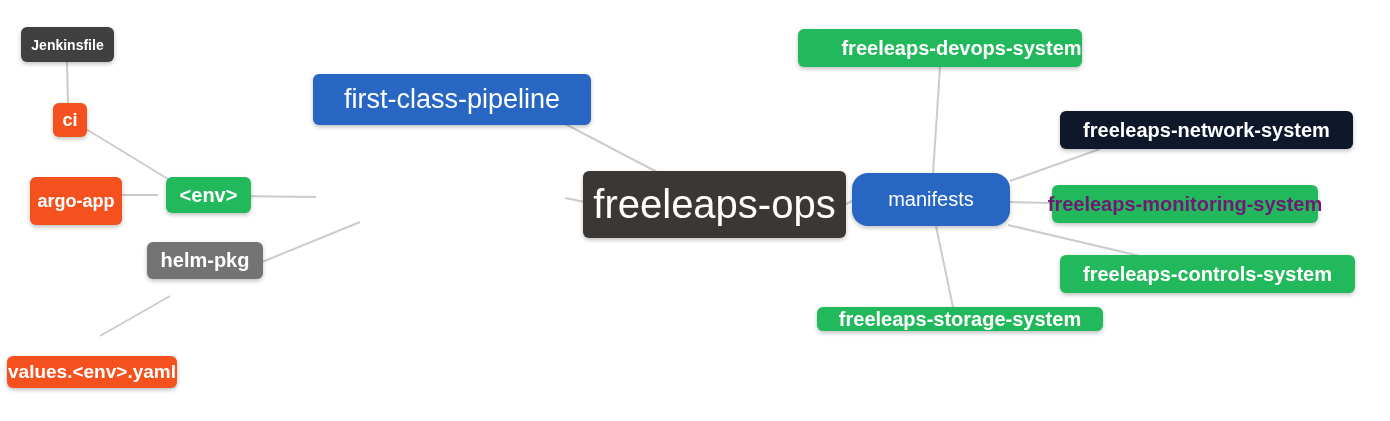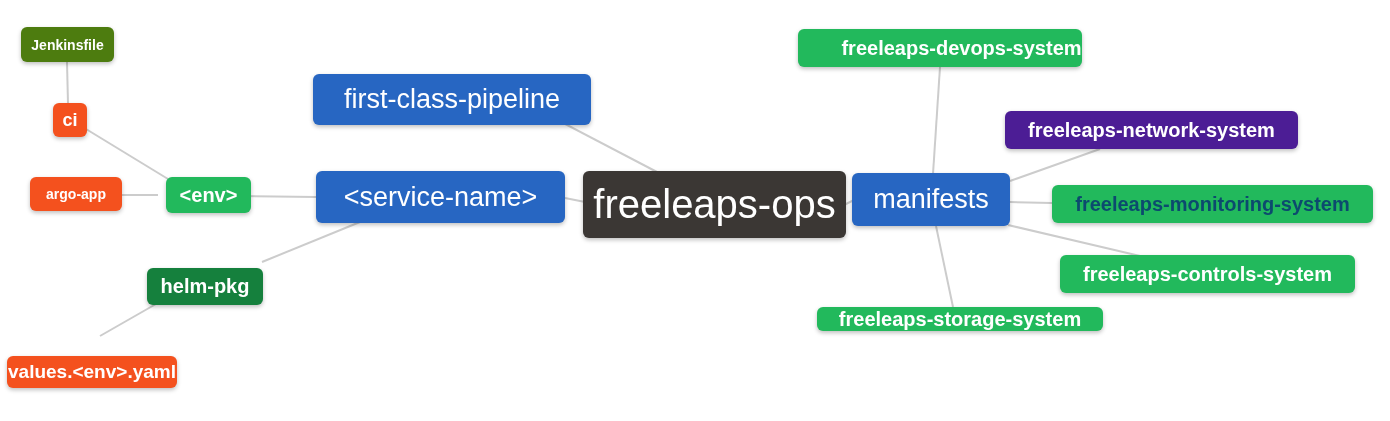--- a/index.html
+++ b/index.html
@@ -51,28 +51,27 @@
       <line x1="502" y1="91" x2="657" y2="172" stroke="#cccccc" stroke-width="2"></line>
       <line x1="565" y1="198" x2="585" y2="202" stroke="#cccccc" stroke-width="2"></line>
       <line x1="844" y1="205" x2="854" y2="200" stroke="#cccccc" stroke-width="2"></line>
       <line x1="933" y1="174" x2="940" y2="67" stroke="#cccccc" stroke-width="2"></line>
       <line x1="1010" y1="181" x2="1100" y2="149" stroke="#cccccc" stroke-width="2"></line>
       <line x1="1010" y1="202" x2="1052" y2="203" stroke="#cccccc" stroke-width="2"></line>
       <line x1="1008" y1="225" x2="1140" y2="256" stroke="#cccccc" stroke-width="2"></line>
       <line x1="936" y1="226" x2="953" y2="307" stroke="#cccccc" stroke-width="2"></line>
     </svg>
 
-<div class="node" style="left: 21px; top: 27px; width: 93px; height: 35px; font-size: 14px; font-weight: 700; background: #4d7c0f; color: rgb(255, 255, 255); text-align: center;">Jenkinsfile</div>
+<div class="node" style="left: 21px; top: 27px; width: 93px; height: 35px; font-size: 14px; font-weight: 700; background: #404040; color: rgb(255, 255, 255); text-align: center;">Jenkinsfile</div>
     <div class="node" style="left: 53px; top: 103px; width: 34px; height: 34px; font-size: 18px; font-weight: 700; background: rgb(244, 81, 30); color: rgb(255, 255, 255);">ci</div>
-    <div class="node" style="left: 30px; top: 177px; width: 92px; height: 34px; font-size: 14px; font-weight: 700; background: rgb(244, 81, 30); color: rgb(255, 255, 255);">argo-app</div>
+    <div class="node" style="left: 30px; top: 177px; width: 92px; height: 48px; font-size: 18px; font-weight: 700; background: rgb(244, 81, 30); color: rgb(255, 255, 255);">argo-app</div>
     <div class="node" style="left: 158px; top: 177px; width: 85px; height: 36px; font-size: 20px; font-weight: 700; background: rgb(34, 185, 92); color: rgb(255, 255, 255); margin-left: 8px;">&lt;env&gt;</div>
-    <div class="node" style="left: 147px; top: 268px; width: 116px; height: 37px; font-size: 20px; font-weight: 700; background: #15803d; color: rgb(255, 255, 255);">helm-pkg</div>
+    <div class="node" style="left: 147px; top: 242px; width: 116px; height: 37px; font-size: 20px; font-weight: 700; background: #737373; color: rgb(255, 255, 255);">helm-pkg</div>
     <div class="node" style="left: 7px; top: 356px; width: 170px; height: 32px; font-size: 19px; font-weight: 700; background: rgb(244, 81, 30); color: rgb(255, 255, 255);">values.&lt;env&gt;.yaml</div>
     <div class="node" style="left: 313px; top: 38px; width: 278px; height: 51px; font-size: 27px; font-weight: 400; background: rgb(39, 102, 194); color: rgb(255, 255, 255); margin-top: 36px;">first-class-pipeline</div>
-    <div class="node" style="left: 316px; top: 171px; width: 249px; height: 52px; font-size: 27px; font-weight: 400; background: rgb(39, 102, 194); color: rgb(255, 255, 255);">&lt;service-name&gt;</div>
     <div class="node" style="left: 583px; top: 171px; width: 263px; height: 67px; font-size: 40px; font-weight: 400; background: rgb(59, 55, 52); color: rgb(255, 255, 255);">freeleaps-ops</div>
-    <div class="node" style="left: 852px; top: 173px; width: 158px; height: 53px; font-size: 27px; font-weight: 400; background: rgb(39, 102, 194); color: rgb(255, 255, 255);">manifests</div>
+    <div class="node" style="left: 852px; top: 173px; width: 158px; height: 53px; font-size: 20px; font-weight: 400; background: rgb(39, 102, 194); color: rgb(255, 255, 255); border-radius: 16px;">manifests</div>
     <div class="node" style="left: 798px; top: 29px; width: 284px; height: 38px; font-size: 20px; font-weight: 700; background: rgb(34, 185, 92); color: rgb(255, 255, 255); padding-left: 43px;">freeleaps-devops-system</div>
-    <div class="node" style="left: 1005px; top: 111px; width: 293px; height: 38px; font-size: 20px; font-weight: 700; background: #4c1d95; color: rgb(255, 255, 255);">freeleaps-network-system</div>
-    <div class="node" style="left: 1052px; top: 185px; width: 321px; height: 38px; font-size: 20px; font-weight: 700; background: rgb(34, 185, 92); color: #0c4a6e;">freeleaps-monitoring-system</div>
+    <div class="node" style="left: 1060px; top: 111px; width: 293px; height: 38px; font-size: 20px; font-weight: 700; background: #0f172a; color: rgb(255, 255, 255);">freeleaps-network-system</div>
+    <div class="node" style="left: 1052px; top: 185px; width: 266px; height: 38px; font-size: 20px; font-weight: 700; background: rgb(34, 185, 92); color: #701a75;">freeleaps-monitoring-system</div>
     <div class="node" style="left: 1060px; top: 255px; width: 295px; height: 38px; font-size: 20px; font-weight: 700; background: rgb(34, 185, 92); color: rgb(255, 255, 255);">freeleaps-controls-system</div>
     <div class="node" style="left: 817px; top: 307px; width: 286px; height: 24px; font-size: 20px; font-weight: 700; background: rgb(34, 185, 92); color: rgb(255, 255, 255);">freeleaps-storage-system</div>
   </div>
 
 </body></html>

